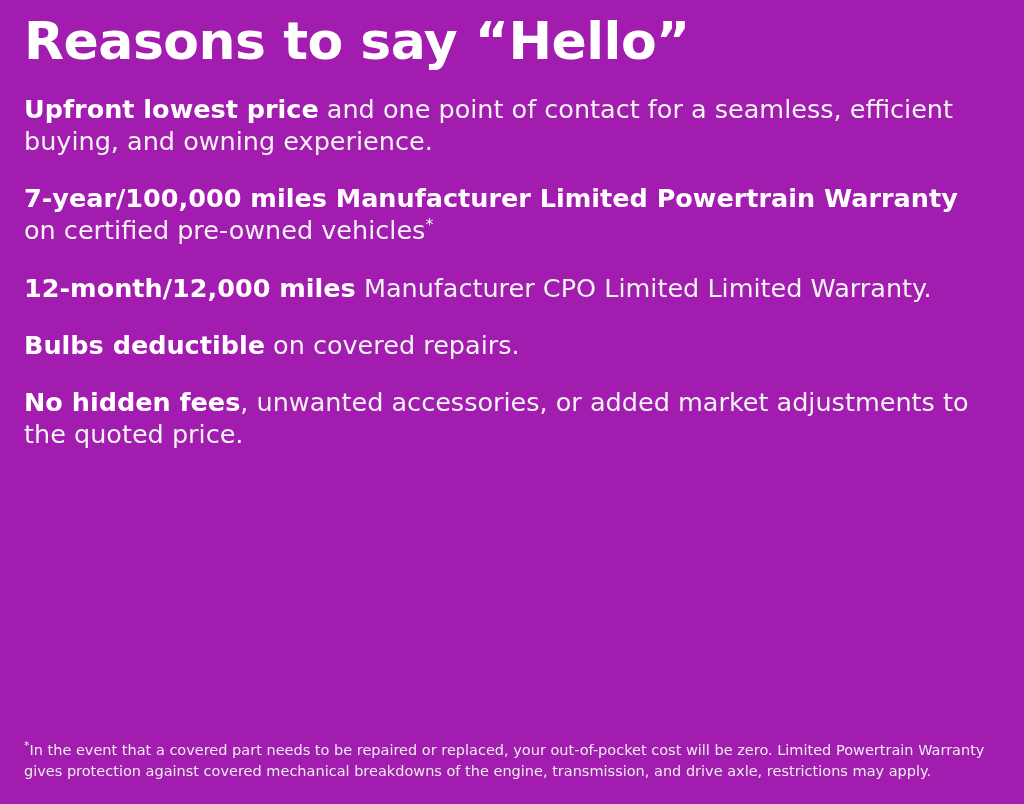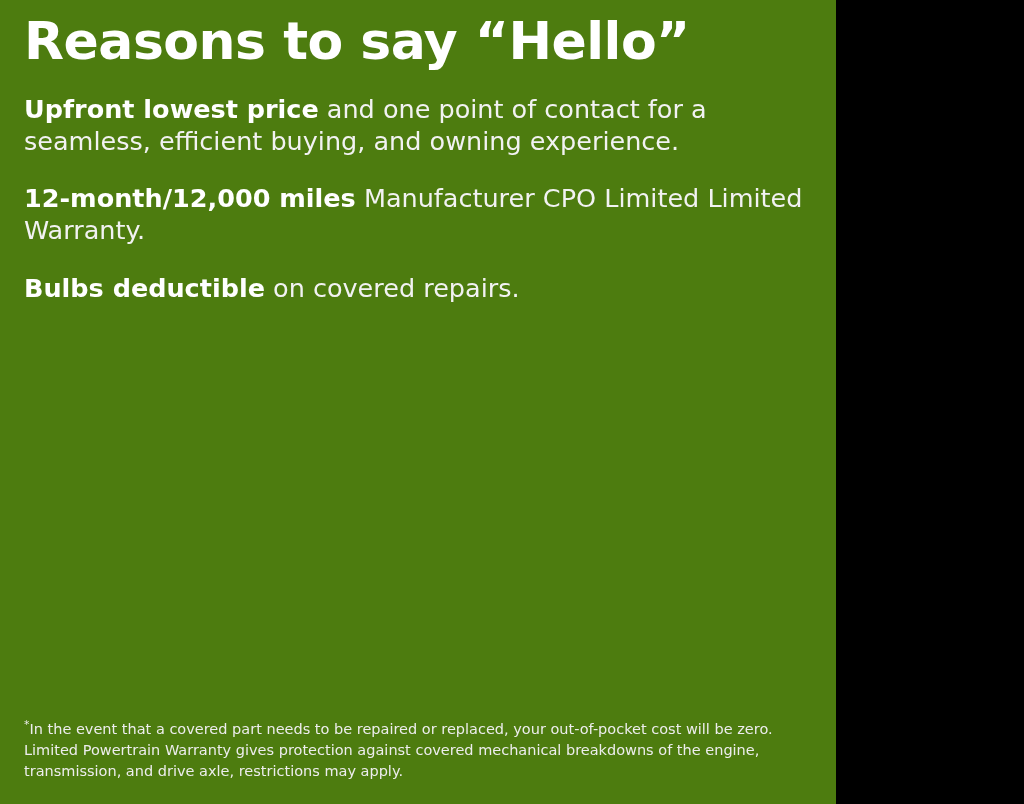--- a/index.html
+++ b/index.html
@@ -9,23 +9,23 @@
   }
   body {
     width: 1024px;
     height: 804px;
     overflow: hidden;
     font-family: "DejaVu Sans", "Liberation Sans", sans-serif;
     color: #ffffff;
   }
   .slide {
     position: relative;
-    width: 836px;
+    width: 1024px;
     height: 804px;
-    background: #4d7c0f;
+    background: #a21caf;
     box-sizing: border-box;
     padding: 8px 24px 0 24px;
   }
   .title {
     font-size: 52px;
     font-weight: bold;
     letter-spacing: -0.5px;
     line-height: 1.05;
     margin: 6px 0 22px 0;
     color: #ffffff;
@@ -72,32 +72,38 @@
 <div class="slide">
 
   <h1 class="title">Reasons to say “Hello”</h1>
 
   <div class="bullets">
 
     <p class="bullet">
       <b>Upfront lowest price</b><span> and one point of contact for a seamless, efficient buying, and owning experience.</span>
     </p>
 
+    <p class="bullet">
+      <b>7-year/100,000 miles Manufacturer Limited Powertrain Warranty</b><span> on certified pre-owned vehicles</span><sup class="star">*</sup>
+    </p>
 
 
     <p class="bullet">
       <b>12-month/12,000 miles</b><span> Manufacturer CPO Limited Limited Warranty.</span>
     </p>
 
 
 
     <p class="bullet">
       <b>Bulbs deductible</b><span> on covered repairs.</span>
     </p>
 
+    <p class="bullet">
+      <b>No hidden fees</b><span>, unwanted accessories, or added market adjustments to the quoted price.</span>
+    </p>
 
   </div>
 
   <p class="footnote">
     <sup>*</sup><span>In the event that a covered part needs to be repaired or replaced, your out-of-pocket cost will be zero. Limited Powertrain Warranty gives protection against covered mechanical breakdowns of the engine, transmission, and drive axle, restrictions may apply.</span>
   </p>
 
 </div>
 
 </body></html>

